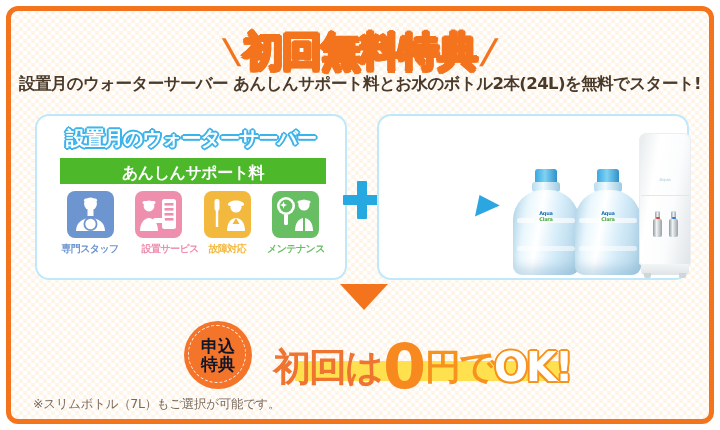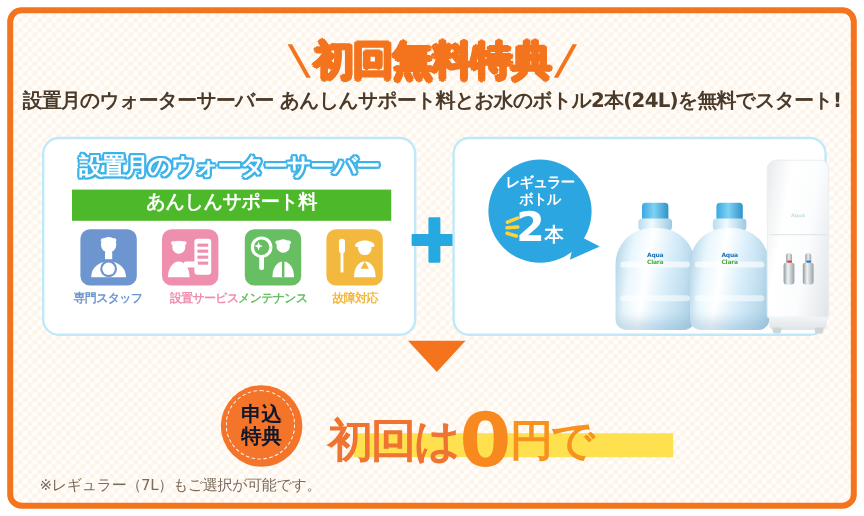--- a/index.html
+++ b/index.html
@@ -32,21 +32,21 @@
     color:#f4741e;font-size:34px;font-weight:bold;line-height:1;
     display:inline-block;
   }
   .slash.l{transform:skewX(14deg);}
   .slash.r{transform:skewX(-14deg);}
   .hl-a{
     color:#f4741e;font-size:25px;font-weight:bold;letter-spacing:-1px;
     white-space:nowrap;
   }
   .hl-b{
-    font-size:34px;font-weight:normal;letter-spacing:-1px;white-space:nowrap;
+    font-size:40px;font-weight:bold;letter-spacing:-1px;white-space:nowrap;
     color:#f4741e;
     -webkit-text-stroke:1.2px #ffffff;
     paint-order:stroke fill;
     text-shadow:
       2px 0 0 #f4741e,-2px 0 0 #f4741e,0 2px 0 #f4741e,0 -2px 0 #f4741e,
       1.5px 1.5px 0 #f4741e,-1.5px 1.5px 0 #f4741e,1.5px -1.5px 0 #f4741e,-1.5px -1.5px 0 #f4741e;
   }
   .subhead{
     position:absolute;left:0;top:62px;width:698px;
     text-align:center;color:#4a3a2a;font-size:16.5px;font-weight:bold;
@@ -62,21 +62,21 @@
   .panel-title{
     position:absolute;left:0;top:9px;width:100%;text-align:center;
     font-size:20px;font-weight:bold;letter-spacing:-1px;white-space:nowrap;
     color:#ffffff;
     text-shadow:
       2px 0 0 #3cb3ea,-2px 0 0 #3cb3ea,0 2px 0 #3cb3ea,0 -2px 0 #3cb3ea,
       1.4px 1.4px 0 #3cb3ea,-1.4px 1.4px 0 #3cb3ea,1.4px -1.4px 0 #3cb3ea,-1.4px -1.4px 0 #3cb3ea;
   }
   .green-bar{
     position:absolute;left:23px;top:42px;width:266px;height:26px;
-    background:#4cb82a;display:flex;align-items:flex-start;justify-content:center;
+    background:#4cb82a;display:flex;align-items:flex-end;justify-content:center;
   }
   .green-bar span{
     color:#ffffff;font-size:16px;font-weight:bold;letter-spacing:-0.5px;
   }
   .icon-row{
     position:absolute;left:22px;top:75px;width:268px;height:78px;
     display:flex;justify-content:space-between;
   }
   .icon-cell{width:62px;display:flex;flex-direction:column;align-items:center;}
   .tile{
@@ -275,72 +275,58 @@
               <rect x="29.5" y="17" width="9" height="2.6" fill="#ef8fae"></rect>
               <rect x="29.5" y="22" width="9" height="2.6" fill="#ef8fae"></rect>
               <rect x="29.5" y="27" width="9" height="2.6" fill="#ef8fae"></rect>
               <rect x="18" y="27" width="12" height="5" rx="2" fill="#fff"></rect>
             </svg>
           </div>
           <div class="icon-label c1">設置サービス</div>
         </div>
 
         <div class="icon-cell">
+          <div class="tile c3">
+            <svg width="47" height="47" viewBox="0 0 47 47" aria-hidden="true">
+              <rect x="10.5" y="8" width="5" height="12" rx="2.4" fill="#fff"></rect>
+              <rect x="11.8" y="19" width="2.4" height="17" fill="#fff"></rect>
+              <circle cx="32" cy="16" r="5.6" fill="#fff"></circle>
+              <path d="M24 13.5h16c0-2-3.6-4-8-4s-8 2-8 4z" fill="#fff"></path>
+              <rect x="24" y="12.6" width="16" height="2.2" rx="1.1" fill="#fff"></rect>
+              <path d="M23 40c0-8 4-13 9-13s9 5 9 13z" fill="#fff"></path>
+              <path d="M32 27l-3.5 6h7z" fill="#f3b93f"></path>
+            </svg>
+          </div>
+          <div class="icon-label c3">故障対応</div>
+        </div>
+
+        <div class="icon-cell">
           <div class="tile c2">
             <svg width="47" height="47" viewBox="0 0 47 47" aria-hidden="true">
               <circle cx="14" cy="15" r="9" fill="#fff"></circle>
               <circle cx="14" cy="15" r="6.4" fill="#68bf63"></circle>
               <path d="M11.5 10.5l1 2.6 2.6 1-2.6 1-1 2.6-1-2.6-2.6-1 2.6-1z" fill="#fff"></path>
               <rect x="12" y="23" width="4" height="11" rx="1.6" fill="#fff"></rect>
               <circle cx="32" cy="14" r="5.6" fill="#fff"></circle>
               <rect x="25.5" y="9.5" width="13" height="3.2" rx="1.6" fill="#fff"></rect>
               <path d="M23 40c0-8 4-13 9-13s9 5 9 13z" fill="#fff"></path>
               <rect x="31" y="24" width="2" height="16" fill="#68bf63"></rect>
             </svg>
           </div>
           <div class="icon-label c2">メンテナンス</div>
         </div>
 
-        <div class="icon-cell">
-          <div class="tile c3">
-            <svg width="47" height="47" viewBox="0 0 47 47" aria-hidden="true">
-              <rect x="10.5" y="8" width="5" height="12" rx="2.4" fill="#fff"></rect>
-              <rect x="11.8" y="19" width="2.4" height="17" fill="#fff"></rect>
-              <circle cx="32" cy="16" r="5.6" fill="#fff"></circle>
-              <path d="M24 13.5h16c0-2-3.6-4-8-4s-8 2-8 4z" fill="#fff"></path>
-              <rect x="24" y="12.6" width="16" height="2.2" rx="1.1" fill="#fff"></rect>
-              <path d="M23 40c0-8 4-13 9-13s9 5 9 13z" fill="#fff"></path>
-              <path d="M32 27l-3.5 6h7z" fill="#f3b93f"></path>
-            </svg>
-          </div>
-          <div class="icon-label c3">故障対応</div>
-        </div>
-
       </div>
     </div>
 
     <div class="plus"></div>
 
     <div class="panel" id="panel-right"></div>
 
     <div class="bubble-tail"></div>
-    <div class="bubble">
-      <div class="bubble-t1">
-        <span>レギュラー</span><br>
-        <span>ボトル</span>
-      </div>
-      <div class="spark">
-          <i></i>
-          <i></i>
-          <i></i>
-        </div>
-      <div class="bubble-num">
-        <span class="n">2</span><span class="u">本</span>
-      </div>
-    </div>
 
     <div class="bottle" id="bottle-1">
       <div class="b-cap"></div>
       <div class="b-neck"></div>
       <div class="b-body"></div>
       <div class="b-label">
         <span>Aqua</span>
         <span class="g">Clara</span>
       </div>
     </div>
@@ -382,19 +368,20 @@
         <span>特典</span>
       </div>
     </div>
 
     <div class="cta">
       <div class="cta-hl"></div>
       <div class="cta-txt">
         <span class="t1">初回は</span>
         <span class="t2">0</span>
         <span class="t3">円で</span>
-      </div>
-    </div>
-
-    <div class="note">※レギュラー（7L）もご選択が可能です。</div>
+        <span class="t4">OK!</span>
+      </div>
+    </div>
+
+    <div class="note">※スリムボトル（7L）もご選択が可能です。</div>
 
   </div>
 </div>
 
 </body></html>

